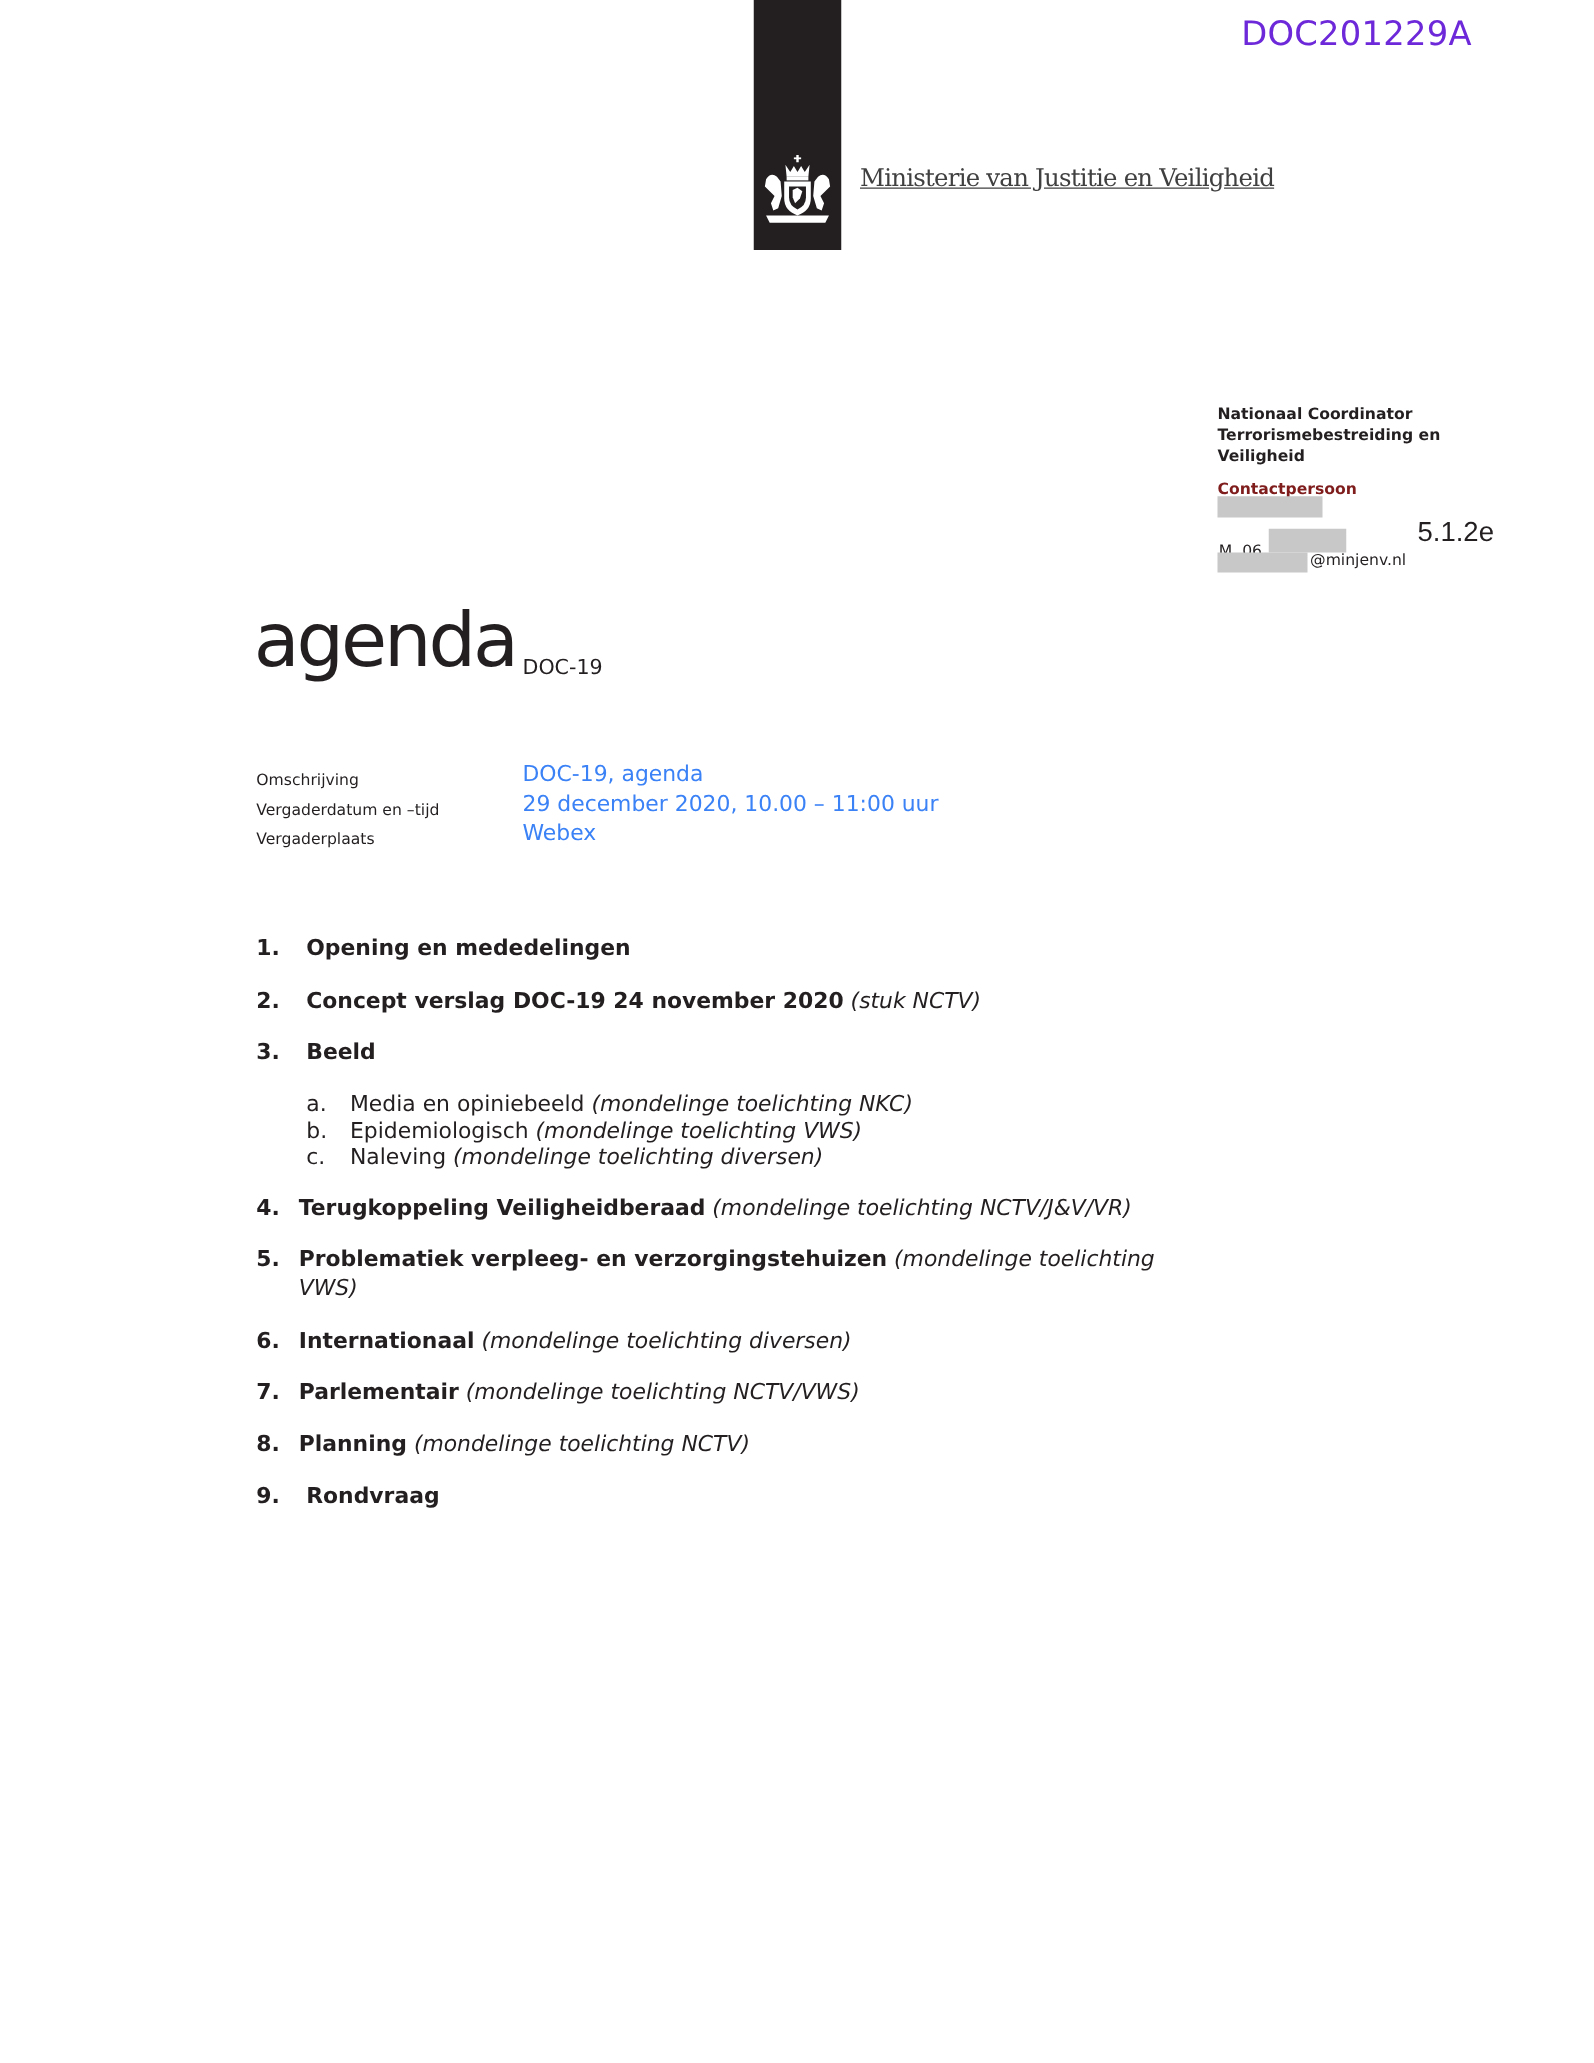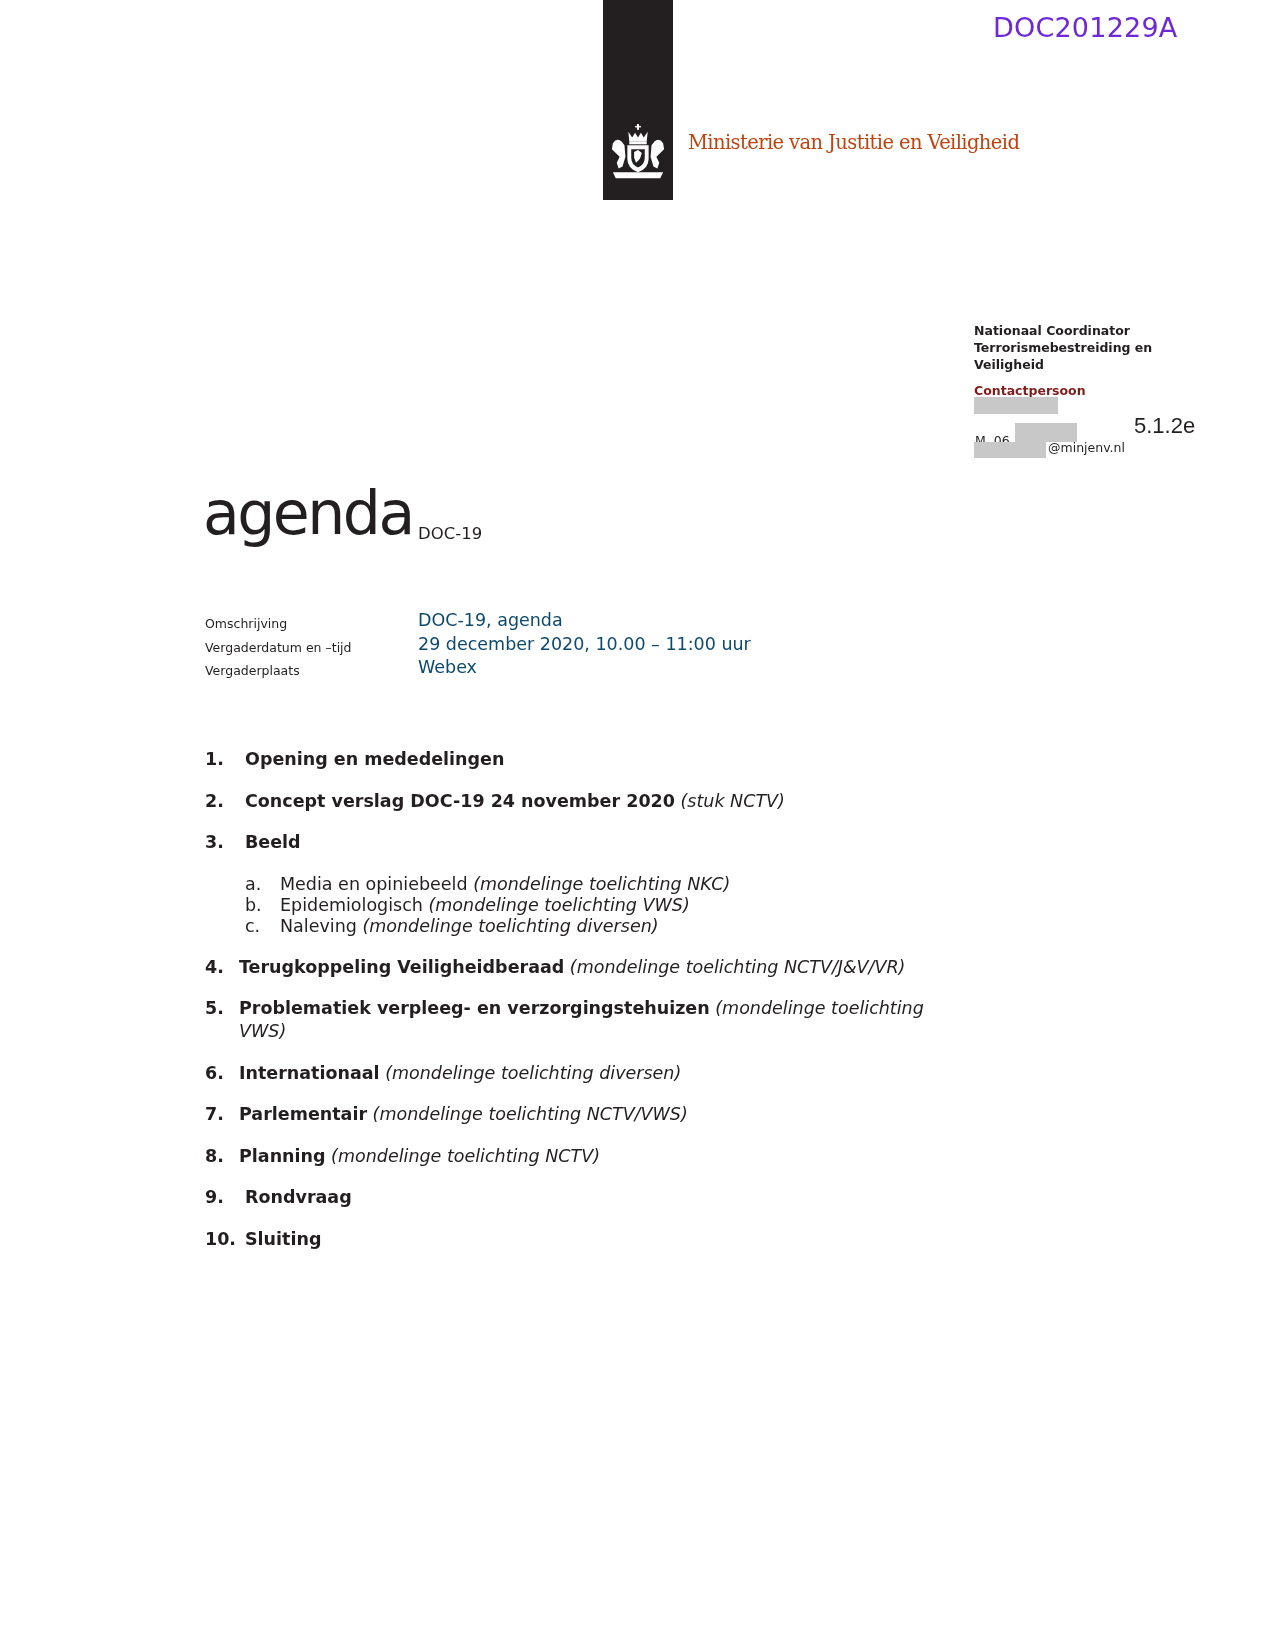--- a/index.html
+++ b/index.html
@@ -3,21 +3,21 @@
 <meta charset="utf-8">
 <style>
   html, body { margin: 0; padding: 0; background: #ffffff; }
   body { width: 1275px; height: 1650px; position: relative; overflow: hidden; color: #1f1d1e; font-family: "DejaVu Sans", sans-serif; }
   .abs { position: absolute; }
 
   
   .doc-code { left: 993px; top: 12px; font-family: "DejaVu Sans", sans-serif; font-size: 27px; color: #6d28d9; letter-spacing: 0.2px; }
   .logo-bar { left: 603px; top: 0; width: 70px; height: 200px; background: #231f20; }
   .crest { position: absolute; left: 6px; top: 124px; width: 58px; height: 58px; }
-  .ministry { left: 688px; top: 131px; font-family: "DejaVu Serif", serif; font-size: 19.5px; color: #c2410c; letter-spacing: -0.6px; }
+  .ministry { left: 688px; top: 131px; font-family: "DejaVu Serif", serif; font-size: 19.5px; color: #404040; letter-spacing: -0.6px; text-decoration: underline; }
 
   
   .sidebar { left: 974px; top: 322px; width: 240px; font-family: "DejaVu Sans", sans-serif; font-size: 12.5px; }
   .org { font-weight: bold; line-height: 17px; color: #231f20; }
   .contact-label { font-weight: bold; margin-top: 9px; line-height: 17px; color: #7f1d1d; }
   .redact { background: #c8c8c8; position: absolute; }
   .r1 { left: 0px; top: 75px; width: 84px; height: 17px; }
   .phone { position: absolute; left: 1px; top: 99px; font-size: 12.5px; color: #231f20; }
   .r2 { left: 41px; top: 101px; width: 62px; height: 19px; }
   .r3 { left: 0px; top: 120px; width: 72px; height: 16px; }
@@ -25,21 +25,21 @@
   .reason-code { position: absolute; left: 160px; top: 91px; font-family: "Liberation Sans", sans-serif; font-size: 22px; color: #231f20; }
 
   
   .title { left: 203px; top: 478px; font-family: "DejaVu Sans", sans-serif; font-size: 60px; letter-spacing: -2.5px; color: #231f20; font-weight: normal; }
   .title-sub { left: 418px; top: 524px; font-size: 16.5px; color: #231f20; }
 
   
   .meta { left: 205px; top: 610px; }
   .meta-row { position: relative; height: 23.5px; }
   .meta-label { position: absolute; left: 0; top: 6px; font-size: 12.5px; color: #231f20; white-space: nowrap; }
-  .meta-value { position: absolute; left: 213px; top: 0; font-size: 17.5px; color: #0c4a6e; white-space: nowrap; }
+  .meta-value { position: absolute; left: 213px; top: 0; font-size: 17.5px; color: #3b82f6; white-space: nowrap; }
 
   
   .agenda { left: 205px; top: 748px; width: 740px; font-size: 17.5px; color: #231f20; }
   .item { position: relative; margin-bottom: 18.5px; line-height: 23px; }
   .num { position: absolute; left: 0; top: 0; font-weight: bold; }
   .body { display: block; padding-left: 40px; }
   .body.narrow { padding-left: 34px; }
   .main { font-weight: bold; }
   .note { font-style: italic; }
   .subs { margin-top: 20px; padding-left: 40px; }
@@ -161,18 +161,14 @@
   <div class="item">
     <span class="num">8.</span>
     <span class="body narrow"><span class="main">Planning</span><span class="note"> (mondelinge toelichting NCTV)</span></span>
   </div>
 
   <div class="item">
     <span class="num">9.</span>
     <span class="body"><span class="main">Rondvraag</span></span>
   </div>
 
-  <div class="item">
-    <span class="num">10.</span>
-    <span class="body"><span class="main">Sluiting</span></span>
-  </div>
 
 </div>
 
 </body></html>

